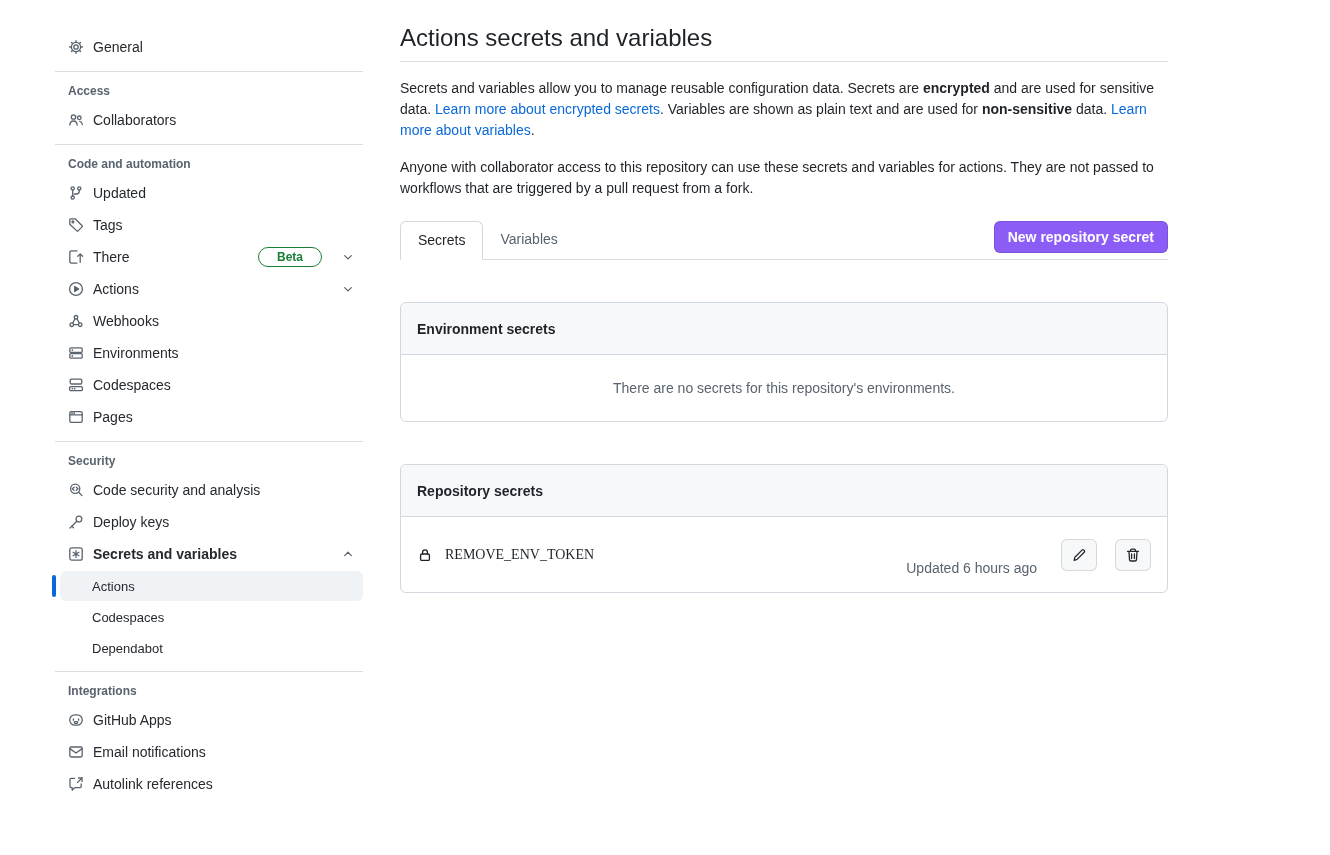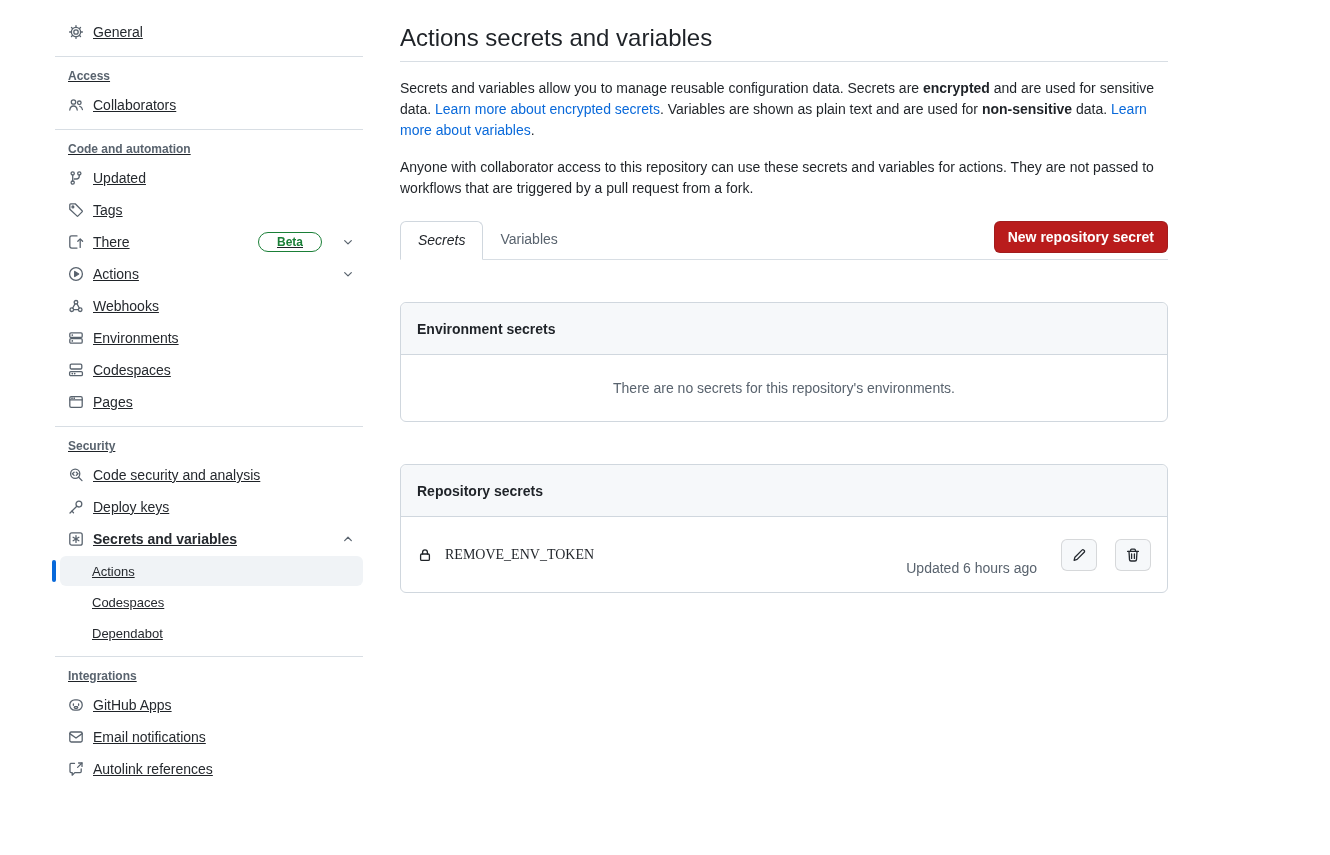--- a/index.html
+++ b/index.html
@@ -1,21 +1,21 @@
 <!DOCTYPE html>
 <html><head>
 <meta charset="utf-8">
 <style>
   * { box-sizing: border-box; margin: 0; padding: 0; }
   html, body { width: 1330px; height: 855px; background: #ffffff; overflow: hidden; }
   body { font-family: "Liberation Sans", sans-serif; color: #1f2328; font-size: 14px; }
   svg { display: block; }
 
   
-  .sidebar { position: absolute; left: 55px; top: 16px; width: 308px; text-decoration: underline; }
+  .sidebar { position: absolute; left: 55px; top: 31px; width: 308px; }
   .nav-item { display: flex; align-items: center; height: 32px; padding: 0 8px 0 13px; gap: 9px;
               border-radius: 6px; color: #25292e; cursor: pointer; }
   .nav-item .lbl { flex: 0 1 auto; white-space: nowrap; }
   .nav-item .spacer { flex: 1; }
   .nav-item svg { color: #59636e; flex: none; }
   .nav-item.bold .lbl { font-weight: 600; }
   .divider { border-top: 1px solid #d8dee4; margin: 8px 0; }
   .section-label { font-size: 12px; font-weight: 600; color: #59636e; padding: 4px 0 6px 13px; }
   .beta-badge { display: inline-flex; align-items: center; height: 20px; padding: 0 18px;
                 border: 1px solid #1a7f37; border-radius: 10px; color: #1a7f37;
@@ -31,23 +31,23 @@
   .main { position: absolute; left: 400px; top: 0; width: 768px; }
   .page-title { font-size: 24px; font-weight: 400; margin-top: 24px; padding-bottom: 9px;
                 border-bottom: 1px solid #d8dee4; }
   .para { font-size: 14px; line-height: 21px; margin-top: 16px; }
   .para b { font-weight: 700; }
   .link { color: #0969da; text-decoration: none; cursor: pointer; }
 
   .tabnav { margin-top: 22px; display: flex; align-items: flex-start; border-bottom: 1px solid #d8dee4; }
   .tab { padding: 10px 17px 11px; font-size: 14px; cursor: pointer; }
   .tab.selected { background: #fff; border: 1px solid #d0d7de; border-bottom: 1px solid #fff;
-                  border-radius: 6px 6px 0 0; margin-bottom: -1px; color: #1f2328; font-style: italic; }
+                  border-radius: 6px 6px 0 0; margin-bottom: -1px; color: #1f2328; }
   .tab.plain { color: #59636e; }
-  .btn-primary { margin-left: auto; height: 32px; padding: 0 13px; background: #b91c1c; color: #fff;
+  .btn-primary { margin-left: auto; height: 32px; padding: 0 13px; background: #8b5cf6; color: #fff;
                  font-weight: 600; font-size: 14px; border: 1px solid rgba(31,35,40,0.15);
                  border-radius: 6px; cursor: pointer; font-family: inherit; }
 
   .card { margin-top: 42px; border: 1px solid #d0d7de; border-radius: 6px; background: #fff; }
   .card-header { display: flex; align-items: center; background: #f6f8fa; border-bottom: 1px solid #d0d7de;
                  border-radius: 6px 6px 0 0; padding: 14px 16px; min-height: 52px; gap: 48px; }
   .card-title { font-size: 14px; font-weight: 700; }
   .btn-secondary { margin-left: auto; height: 30px; padding: 0 12px; background: #f6f8fa; color: #24292f;
                    font-weight: 600; font-size: 12px; border: 1px solid rgba(31,35,40,0.15);
                    border-radius: 6px; cursor: pointer; font-family: inherit; }

